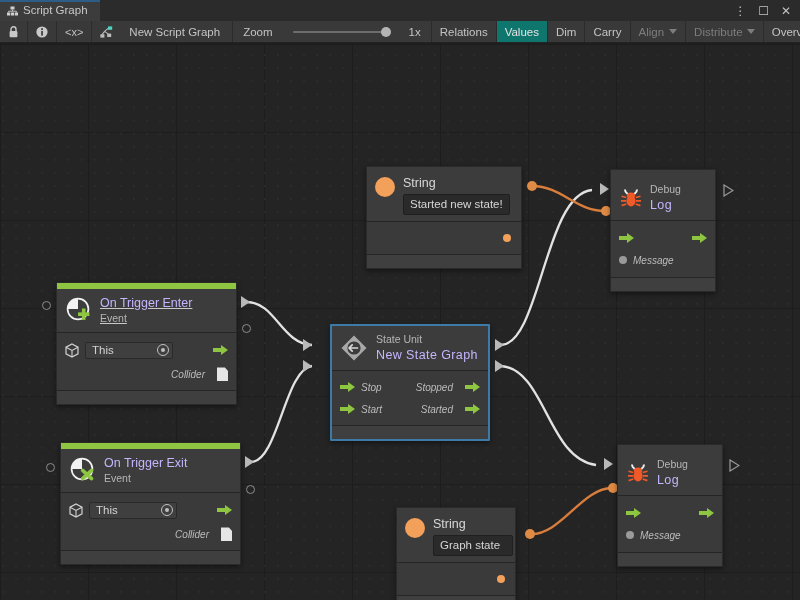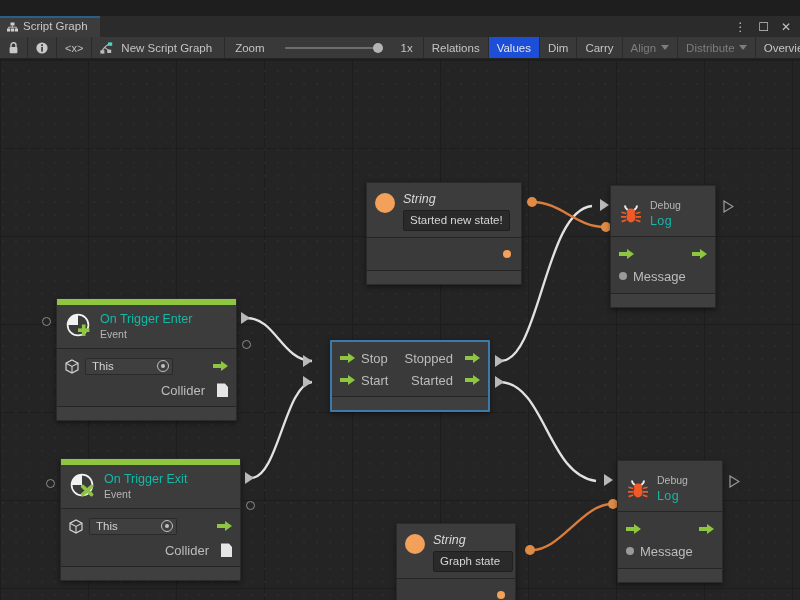--- a/index.html
+++ b/index.html
@@ -5,21 +5,21 @@
   * { box-sizing: border-box; margin: 0; padding: 0; }
   html, body {
     width: 800px; height: 600px;
     overflow: hidden;
     background: #1e1e1e;
     font-family: "Liberation Sans", sans-serif;
     -webkit-font-smoothing: antialiased;
   }
 
   
-  #app { position: relative; width: 800px; height: 564px; background: #1e1e1e; margin-top: 16px; }
+  #app { position: relative; width: 800px; height: 564px; background: #1e1e1e; }
 
   .tabbar {
     position: absolute; left: 0; top: 0; width: 800px; height: 21px;
     background: #2b2b2b;
     display: flex; align-items: stretch;
   }
   .tab {
     position: relative;
     height: 21px;
     background: #3c3c3c;
@@ -43,26 +43,26 @@
     border-bottom: 1px solid #232323;
     font-size: 11.5px; color: #c4c4c4;
   }
   .tb-btn {
     display: flex; align-items: center; justify-content: center;
     padding: 0 8px;
     border-right: 1px solid #2b2b2b;
     cursor: pointer; white-space: nowrap;
     background: #393939;
   }
-  .tb-btn.active { background: #1d4ed8; color: #e4e4e4; }
+  .tb-btn.active { background: #0f766e; color: #e4e4e4; }
   .tb-btn.dim { color: #7d7d7d; }
   .tb-flex { flex: 1; background: #393939; }
 
   .tb-graphname {
-    display: flex; align-items: center; gap: 8px;
+    display: flex; align-items: center; gap: 16px;
     padding: 0 12px 0 8px; white-space: nowrap; cursor: pointer;
   }
   .tb-zoom {
     display: flex; align-items: center; gap: 20px;
     padding: 0 10px; white-space: nowrap;
   }
   .zoom-track {
     position: relative; width: 96px; height: 2px; background: #6d6d6d; border-radius: 1px;
     cursor: pointer;
   }
@@ -99,32 +99,32 @@
   .node.selected { border: 2px solid #3d7aa8; }
 
   .node-head {
     display: flex; align-items: center; gap: 8px;
     padding: 13px 10px 7px 9px;
     background: #3c3c3c;
     border-bottom: 1px solid #252525;
   }
   .node-head .titles { display: flex; flex-direction: column; justify-content: center; }
   .t-small { font-size: 10.5px; color: #b6b6b6; line-height: 1.25; }
-  .t-big { font-size: 12.5px; color: #14b8a6; line-height: 1.3; letter-spacing: .4px; }
-  .t-one { font-size: 12.5px; color: #d8d8d8; line-height: 1.3; font-style: italic; }
+  .t-big { font-size: 12.5px; color: #c4b5fd; line-height: 1.3; letter-spacing: .4px; }
+  .t-one { font-size: 12.5px; color: #d8d8d8; line-height: 1.3; }
 
   .greenbar { height: 6px; background: #8ec642; }
 
   .node-body { position: relative; padding: 6px 0 4px; background: #3a3a3a; }
   .node-foot { height: 14px; background: #3f3f3f; border-top: 1px solid #252525; }
 
   .row { display: flex; align-items: center; height: 22px; padding: 0 8px; }
   .row .left { display: flex; align-items: center; gap: 6px; }
   .row .right { margin-left: auto; display: flex; align-items: center; gap: 12px; }
-  .portlabel { font-size: 13px; color: #bcbcbc; }
+  .portlabel { font-size: 10px; color: #bcbcbc; font-style: italic; }
 
   
   .arrow-green {
     width: 15px; height: 11px; flex: none; position: relative;
   }
   .arrow-green::before {
     content: ""; position: absolute; left: 0; top: 3.5px;
     width: 9px; height: 4px; background: #8ec642;
   }
   .arrow-green::after {
@@ -400,21 +400,21 @@
             <span class="dot-gray"></span>
             <span class="portlabel">Message</span>
           </div>
         </div>
       </div>
       <div class="node-foot"></div>
     </div>
 
     <div class="node" style="left:56px; top:238px; width:181px;">
       <div class="greenbar"></div>
-      <div class="node-head" style="padding:6px 9px 7px 9px;">
+      <div class="node-head" style="padding:6px 9px 7px 9px;text-decoration:underline;">
         <svg class="ico" width="26" height="26" viewBox="0 0 26 26">
           <circle cx="12" cy="12" r="10.4" fill="none" stroke="#f2f2f2" stroke-width="1.7"></circle>
           <path d="M12 12 L12 1.6 A10.4 10.4 0 0 0 1.6 12 Z" fill="#f2f2f2"></path>
           <rect x="12" y="15.4" width="11.4" height="3.6" fill="#8ec642"></rect>
           <rect x="15.9" y="11.5" width="3.6" height="11.4" fill="#8ec642"></rect>
         </svg>
         <div class="titles" style="gap:1px;">
           <span class="t-big" style="letter-spacing:0">On Trigger Enter</span>
           <span class="t-small">Event</span>
         </div>
@@ -439,20 +439,31 @@
           <div class="right">
             <span class="portlabel">Collider</span>
             <span class="doc-icon"></span>
           </div>
         </div>
       </div>
       <div class="node-foot"></div>
     </div>
 
     <div class="node selected" style="left:330px; top:280px; width:160px;">
+      <div class="node-head" style="padding:7px 9px 7px 8px;">
+        <svg class="ico" width="28" height="28" viewBox="0 0 28 28">
+          <path d="M14 1.5 L26.5 14 L14 26.5 L1.5 14 Z" fill="#a8a8a8"></path>
+          <circle cx="14" cy="14" r="6.6" fill="#3c3c3c"></circle>
+          <path d="M17.5 14 L9.6 14 M12.2 10.8 L9 14 L12.2 17.2" stroke="#d8d8d8" stroke-width="1.7" fill="none" stroke-linecap="round" stroke-linejoin="round"></path>
+        </svg>
+        <div class="titles" style="gap:1px;">
+          <span class="t-small">State Unit</span>
+          <span class="t-big">New  State  Graph</span>
+        </div>
+      </div>
       <div class="node-body" style="padding:5px 0 5px;">
         <div class="row">
           <div class="left">
             <span class="arrow-green"></span>
             <span class="portlabel">Stop</span>
           </div>
           <div class="right">
             <span class="portlabel">Stopped</span>
             <span class="arrow-green"></span>
           </div>

